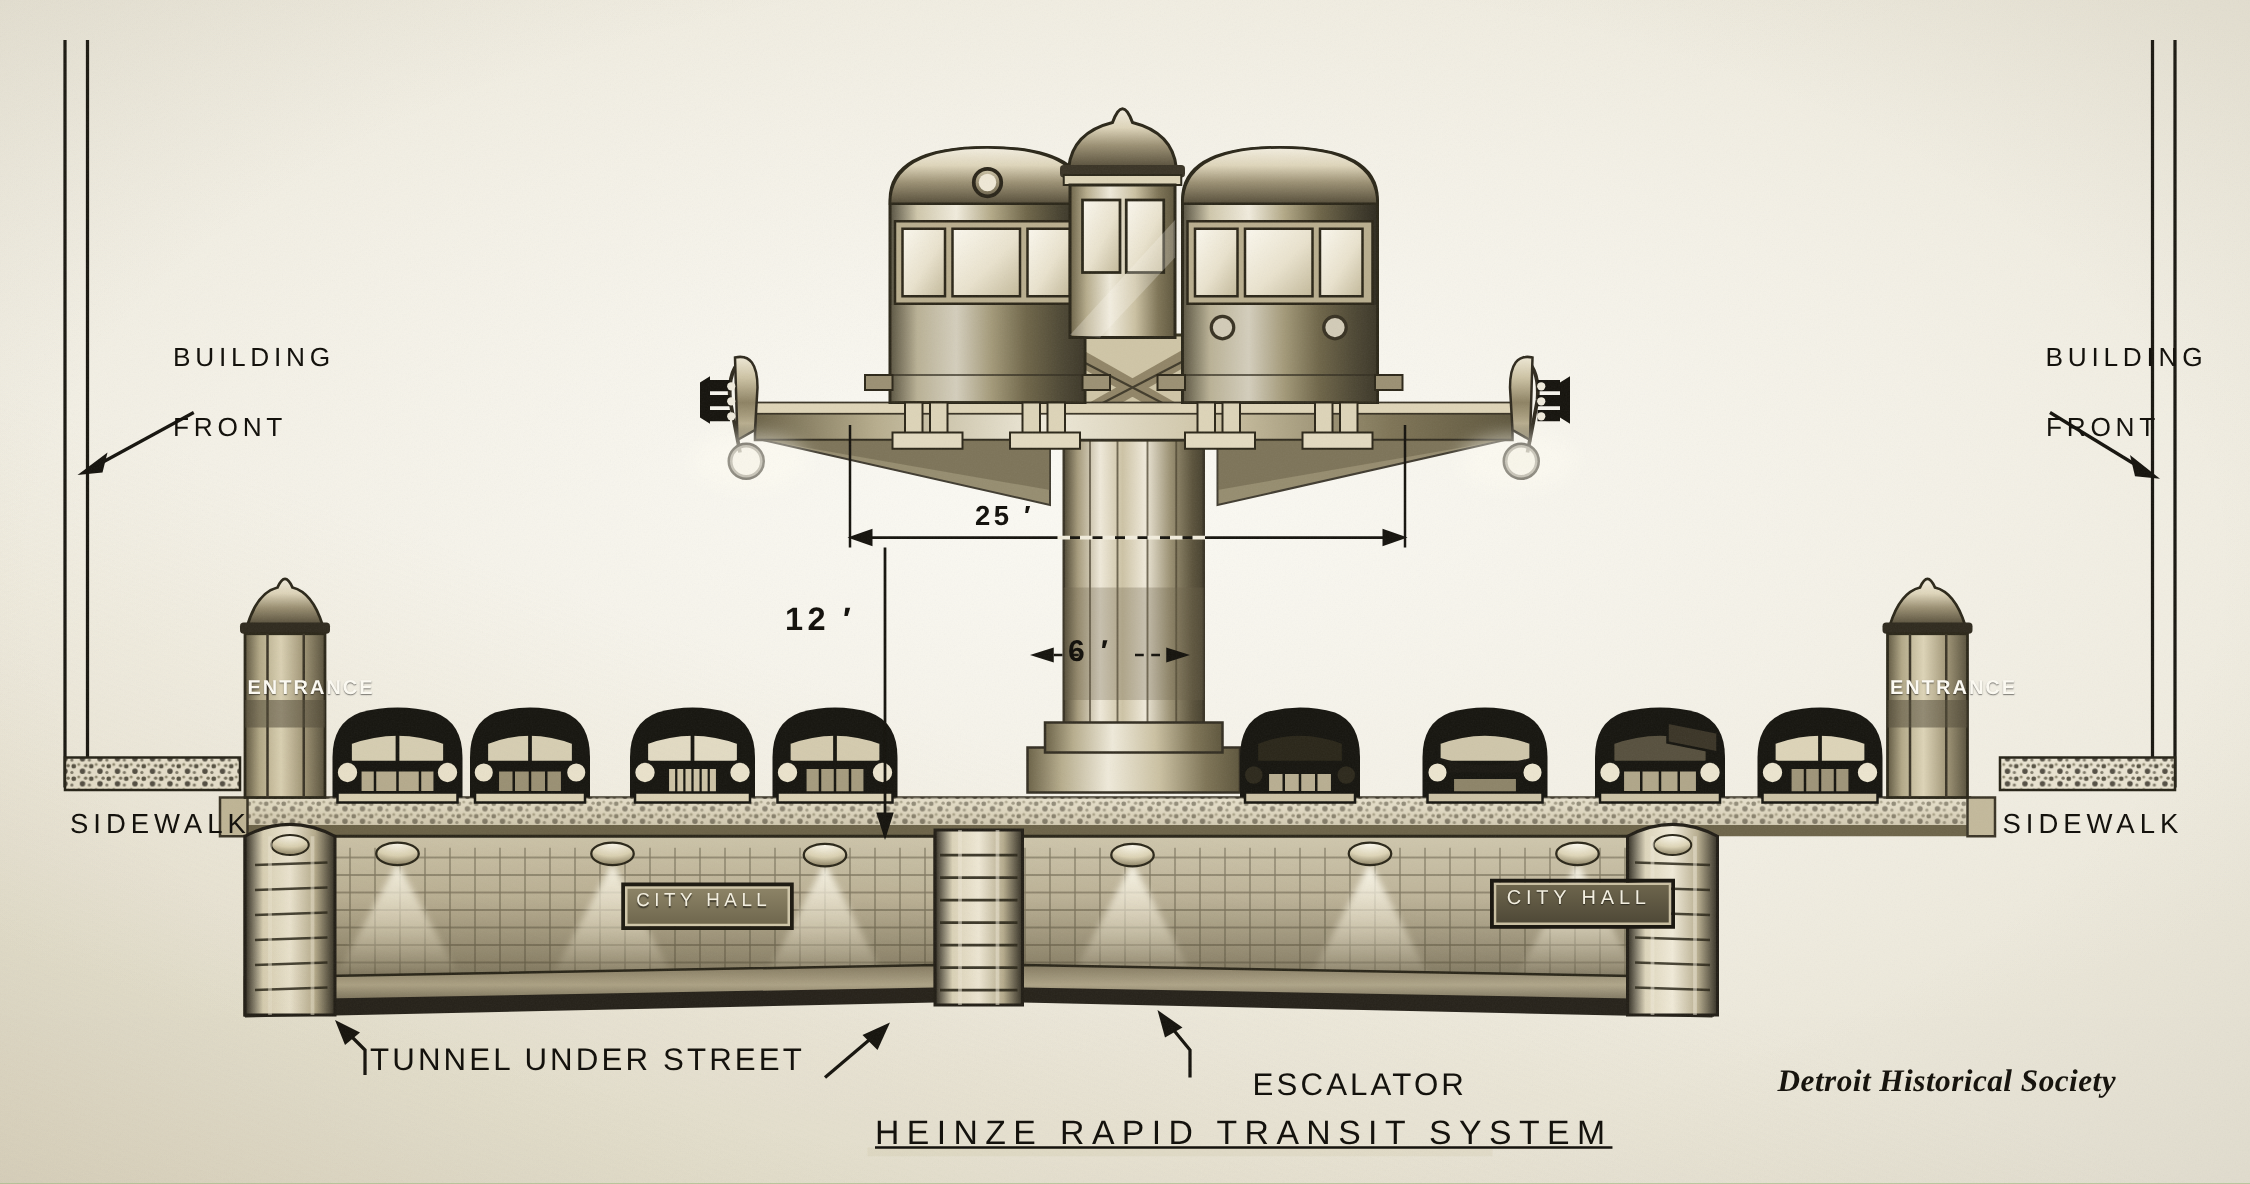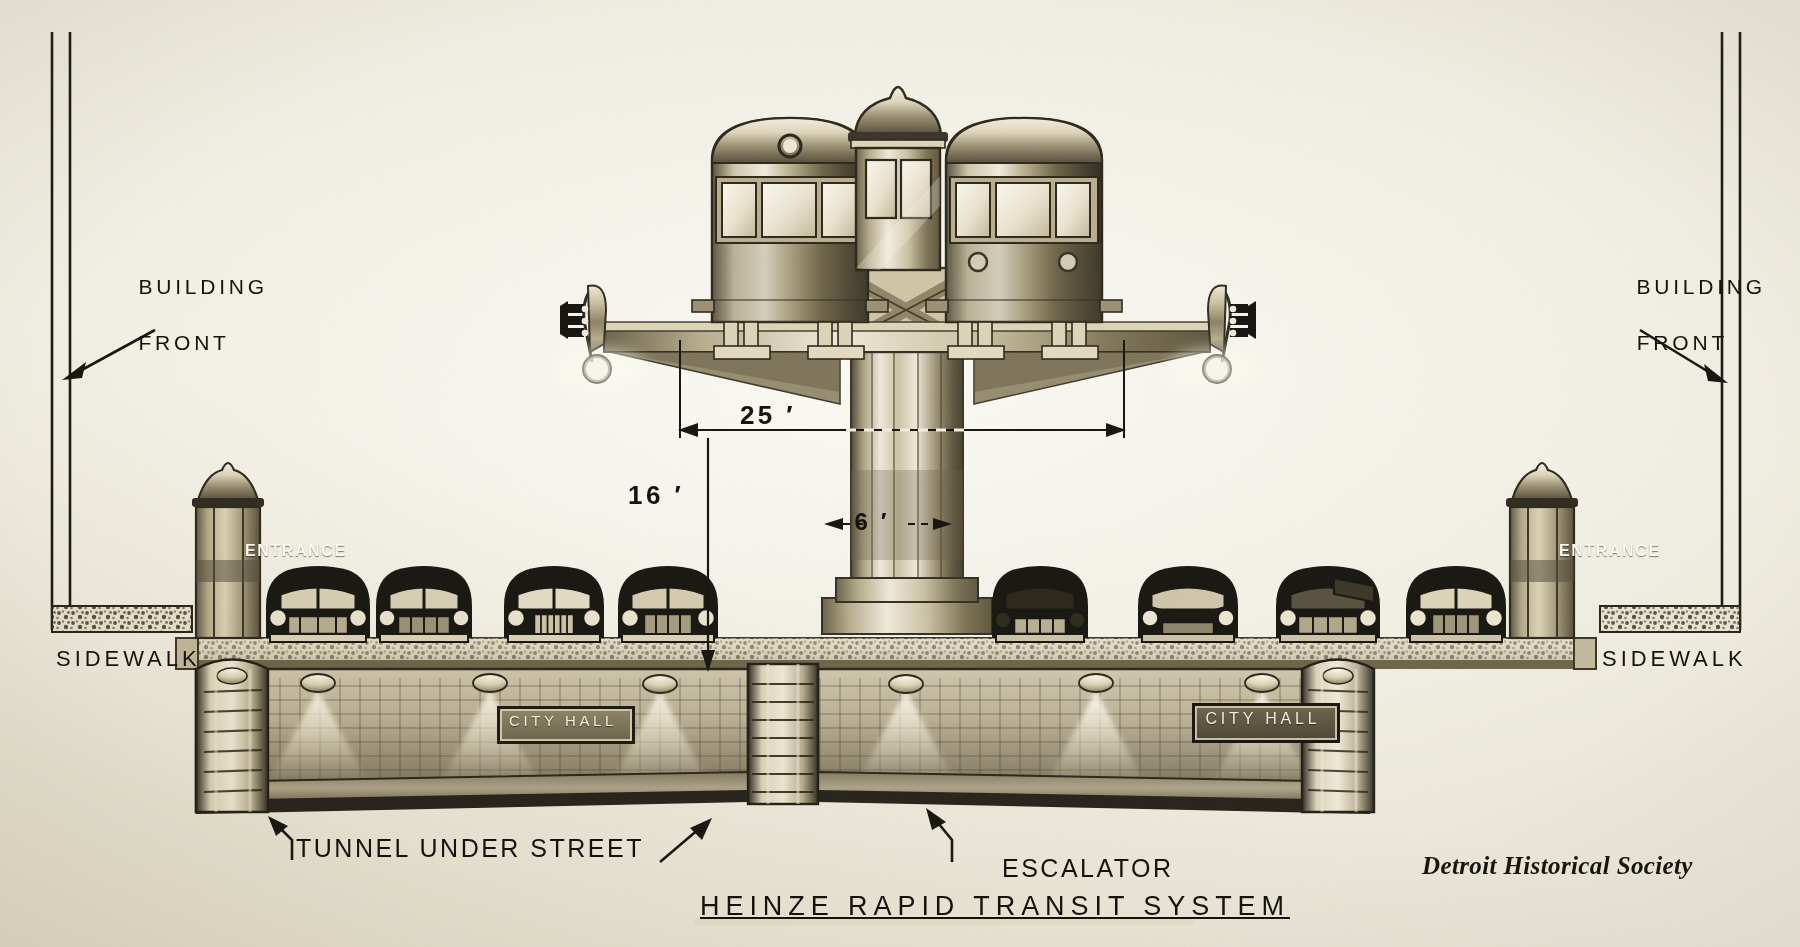--- a/index.html
+++ b/index.html
@@ -54,21 +54,20 @@
     position:absolute;color:#f3efe0;
     font-family:"Liberation Sans", sans-serif;
     font-weight:400;letter-spacing:.24em;white-space:pre;
     text-shadow:0 1px 1px rgba(0,0,0,.55);
   }
   .kiosktext{
     position:absolute;color:#fbf9f1;
     font-family:"Liberation Sans", sans-serif;
     font-weight:700;letter-spacing:.10em;white-space:pre;
     text-shadow:0 1px 1px rgba(0,0,0,.5);
-    padding-left:47px;
   }
 </style>
 </head>
 <body>
 
 <div id="stage">
   <div id="paper"></div>
 
   <svg width="1800" height="947" viewBox="0 0 1800 947">
     <defs>
@@ -640,23 +639,23 @@
 
   <div class="lbl" style="left:1598px;top:245px;font-size:21px;text-align:right;width:130px;">
     <span>BUILDING</span><br>
     <span>FRONT</span>
   </div>
 
   <div class="lbl" style="left:56px;top:644px;font-size:22px;">SIDEWALK</div>
 
   <div class="lbl" style="left:1602px;top:644px;font-size:22px;">SIDEWALK</div>
 
-  <div class="dim" style="left:740px;top:400px;font-size:26px;">25 ′</div>
-
-  <div class="dim" style="left:684px;top:480px;font-size:26px;transform:translateX(-100%);">16 ′</div>
+  <div class="dim" style="left:780px;top:400px;font-size:22px;">25 ′</div>
+
+  <div class="dim" style="left:684px;top:480px;font-size:26px;transform:translateX(-100%);">12 ′</div>
 
   <div class="dim" style="left:872px;top:508px;font-size:24px;transform:translateX(-50%);">6 ′</div>
 
   <div class="kiosktext" style="left:198px;top:542px;font-size:16px;">ENTRANCE</div>
 
   <div class="kiosktext" style="left:1512px;top:542px;font-size:16px;">ENTRANCE</div>
 
   <div style="position:absolute;left:497px;top:706px;width:132px;height:32px;
               background:linear-gradient(180deg,#8e8568,#6d654c);
               border:3px solid #201d14;box-shadow:inset 0 0 0 2px #cfc6a9;">

